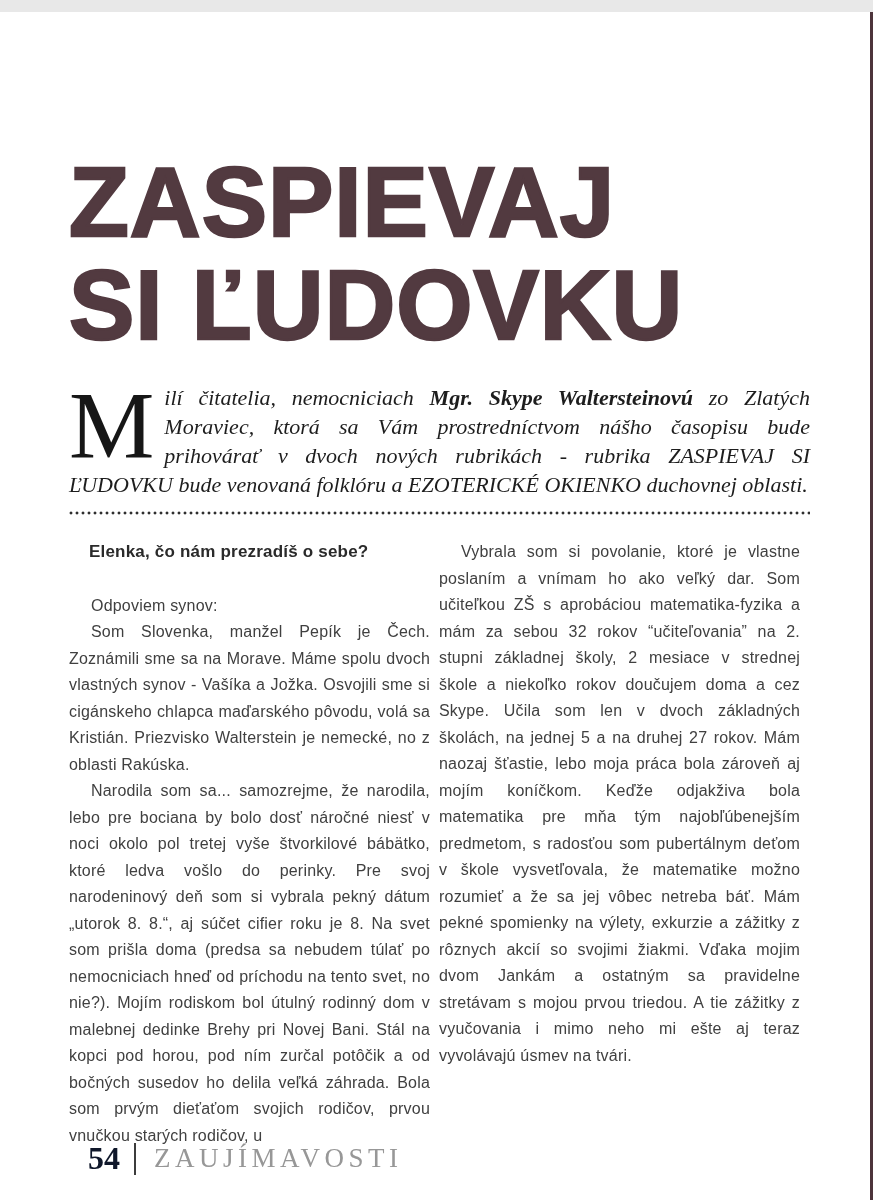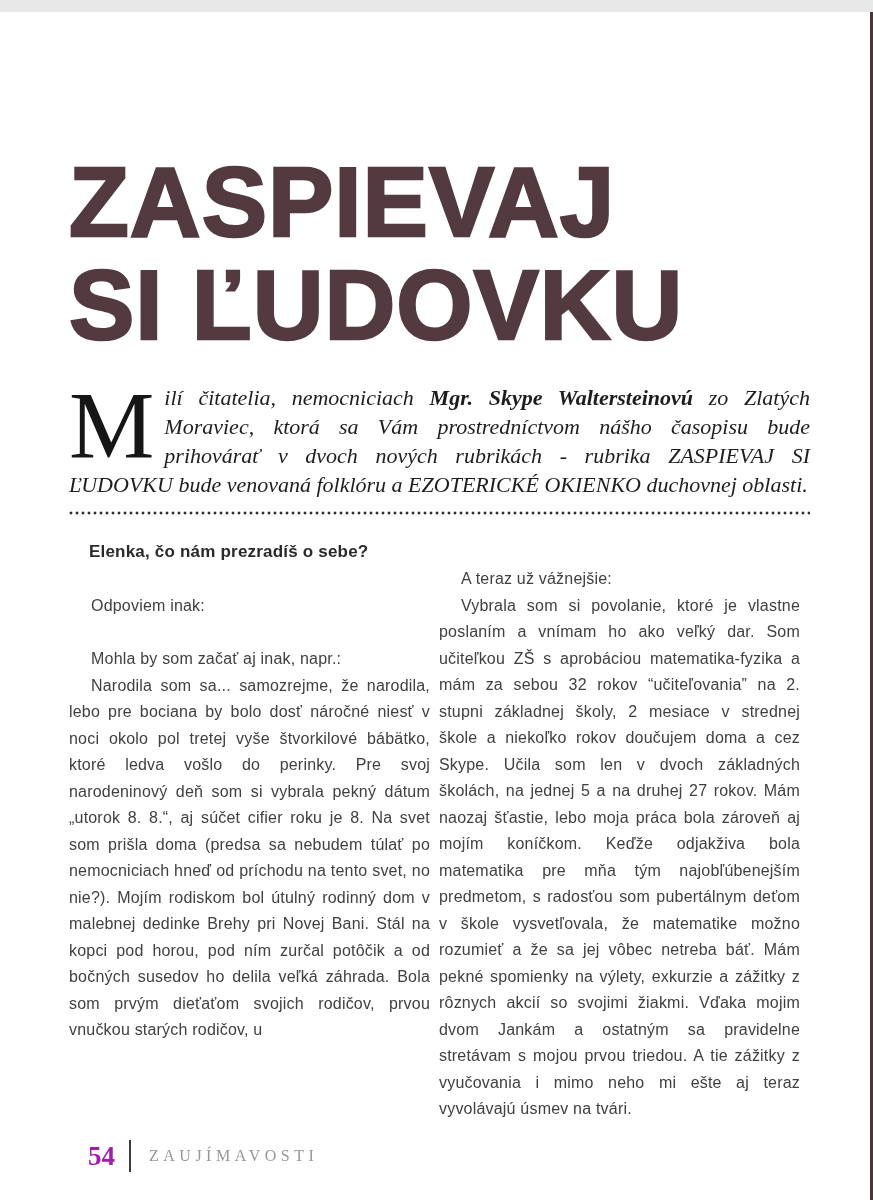--- a/index.html
+++ b/index.html
@@ -72,31 +72,31 @@
   .para { margin:0; text-indent:22px; }
   .para.flush { text-indent:0; }
   .para.gap { margin-top:27px; }
   .footer {
     position:absolute; left:88px; top:1128px;
     display:flex; align-items:center;
   }
   .page-number {
     font-family:"Liberation Serif", serif;
     font-weight:700;
-    font-size:27px;
-    color:#a21caf;
+    font-size:32px;
+    color:#0f172a;
   }
   .footer-divider {
     width:2px; height:32px;
     background:#3c3c3c;
     margin:0 18px 0 14px;
   }
   .section-label {
     font-family:"Liberation Serif", serif;
-    font-size:16px;
+    font-size:27px;
     letter-spacing:4.5px;
     color:#979797;
   }
 </style>
 </head>
 <body>
 
 <div class="page">
 
   <div class="content">
@@ -109,27 +109,26 @@
     <div class="intro">
       <span class="drop-cap">M</span><span>ilí čitatelia, nemocniciach </span><span class="author">Mgr. Skype Waltersteinovú</span><span> zo Zlatých Moraviec, ktorá sa Vám prostredníctvom nášho časopisu bude prihovárať v dvoch nových rubrikách - rubrika ZASPIEVAJ SI ĽUDOVKU bude venovaná folklóru a EZOTERICKÉ OKIENKO duchovnej oblasti.</span>
     </div>
 
     <div class="dotted-rule"></div>
 
     <div class="columns">
 
       <div class="col">
         <p class="article-heading">Elenka, čo nám prezradíš o sebe?</p>
-        <p class="para">Odpoviem inak:</p>
-        <p class="para gap">Mohla by som začať aj inak, napr.:</p>
+        <p class="para">Odpoviem synov:</p>
+        <p class="para">Som Slovenka, manžel Pepík je Čech. Zoznámili sme sa na Morave. Máme spolu dvoch vlastných synov - Vašíka a Jožka. Osvojili sme si cigánskeho chlapca maďarského pôvodu, volá sa Kristián. Priezvisko Walterstein je nemecké, no z oblasti Rakúska.</p>
         <p class="para">Narodila som sa... samozrejme, že narodila, lebo pre bociana by bolo dosť náročné niesť v noci okolo pol tretej vyše štvorkilové bábätko, ktoré ledva vošlo do perinky. Pre svoj narodeninový deň som si vybrala pekný dátum „utorok 8. 8.“, aj súčet cifier roku je 8. Na svet som prišla doma (predsa sa nebudem túlať po nemocniciach hneď od príchodu na tento svet, no nie?). Mojím rodiskom bol útulný rodinný dom v malebnej dedinke Brehy pri Novej Bani. Stál na kopci pod horou, pod ním zurčal potôčik a od bočných susedov ho delila veľká záhrada. Bola som prvým dieťaťom svojich rodičov, prvou vnučkou starých rodičov, u</p>
       </div>
 
       <div class="col">
-        <p class="para gap">A teraz už vážnejšie:</p>
         <p class="para">Vybrala som si povolanie, ktoré je vlastne poslaním a vnímam ho ako veľký dar. Som učiteľkou ZŠ s aprobáciou matematika-fyzika a mám za sebou 32 rokov “učiteľovania” na 2. stupni základnej školy, 2 mesiace v strednej škole a niekoľko rokov doučujem doma a cez Skype. Učila som len v dvoch základných školách, na jednej 5 a na druhej 27 rokov. Mám naozaj šťastie, lebo moja práca bola zároveň aj mojím koníčkom. Keďže odjakživa bola matematika pre mňa tým najobľúbenejším predmetom, s radosťou som pubertálnym deťom v škole vysvetľovala, že matematike možno rozumieť a že sa jej vôbec netreba báť. Mám pekné spomienky na výlety, exkurzie a zážitky z rôznych akcií so svojimi žiakmi. Vďaka mojim dvom Jankám a ostatným sa pravidelne stretávam s mojou prvou triedou. A tie zážitky z vyučovania i mimo neho mi ešte aj teraz vyvolávajú úsmev na tvári.</p>
       </div>
 
     </div>
 
   </div>
 
   <div class="footer">
     <span class="page-number">54</span>
     <span class="footer-divider"></span>

